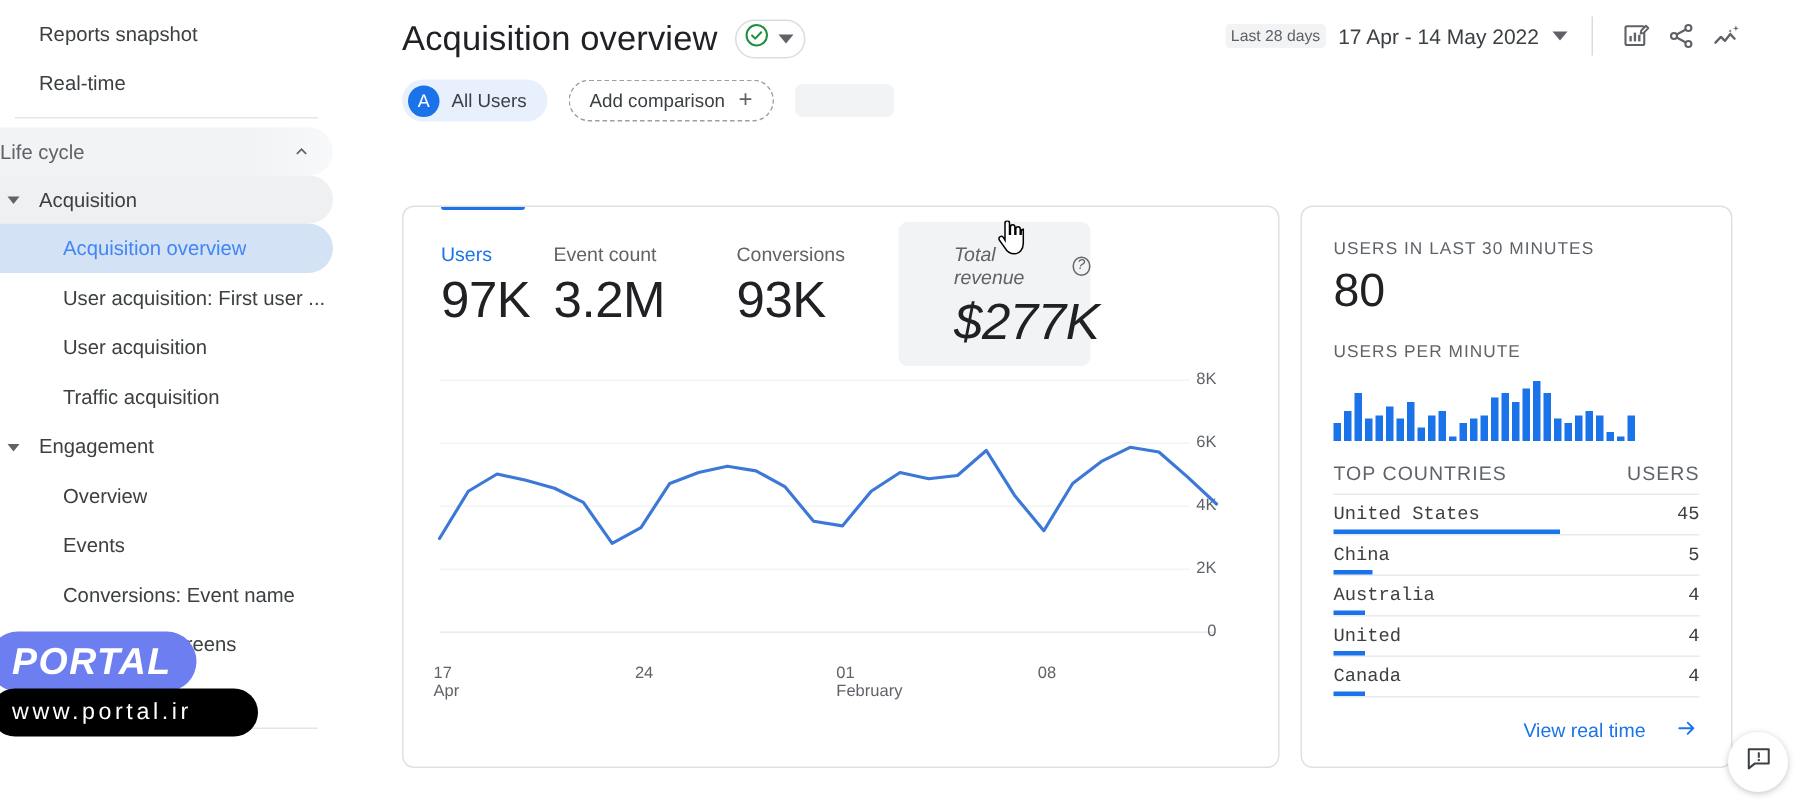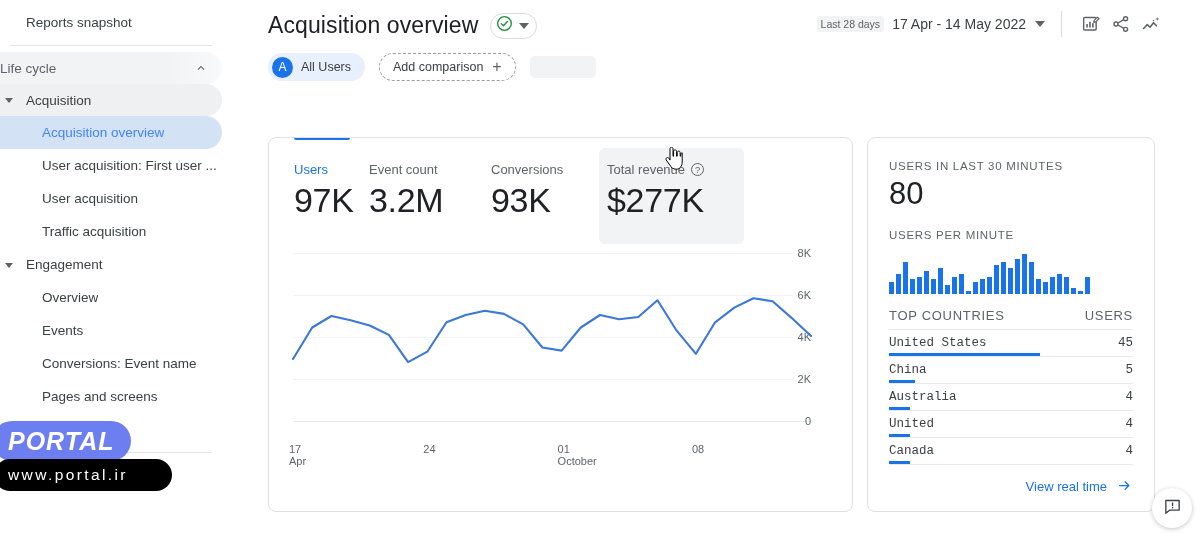--- a/index.html
+++ b/index.html
@@ -356,21 +356,21 @@
   .tbl-row .bar {
     position: absolute;
     left: 0; bottom: 0;
     height: 2.5px;
     background: #1a73e8;
   }
   .view-rt {
     display: flex;
     align-items: center;
     justify-content: flex-end;
-    gap: 9px;
+    gap: 19px;
     font-size: 13px;
     color: #1a73e8;
     padding: 13px 0 0 0;
     cursor: pointer;
   }
 
   
   .fab {
     position: absolute;
     right: 8px; bottom: 6px;
@@ -427,20 +427,23 @@
 </style>
 </head>
 <body>
 
 <div id="app">
 
   <nav id="sidebar">
     <div class="nav-top">
       <div class="nav-row lvl1">
         <span class="nav-label">Reports snapshot</span>
+      </div>
+      <div class="nav-row lvl1">
+        <span class="nav-label">Real-time</span>
       </div>
     </div>
 
     <div class="nav-divider"></div>
 
     <div class="nav-row section">
       <span class="nav-label">Life cycle</span>
       <span class="chev-up">
         <svg width="14" height="14" viewBox="0 0 24 24">
             <path d="M7.4 15.4 12 10.8l4.6 4.6 1.4-1.4-6-6-6 6z" fill="#5f6368"></path>
@@ -565,21 +568,21 @@
               <span>Event count</span>
             </div>
             <div class="m-val">3.2M</div>
           </div>
           <div class="metric" style="position: absolute; left: 222px; top: 0px; width: 100px; height: 96px; padding-left: 0px;">
             <div class="m-head">
               <span>Conversions</span>
             </div>
             <div class="m-val">93K</div>
           </div>
-          <div class="metric hover" style="position: absolute; left: 330px; top: 0px; width: 145px; height: 96px; padding-left: 8px;">
+          <div class="metric hover" style="position: absolute; left: 330px; top: 0px; width: 128px; height: 96px; padding-left: 37px; font-style: italic;">
             <div class="m-head">
               <span>Total revenue</span>
               <span class="help-i">?</span>
             </div>
             <div class="m-val">$277K</div>
           </div>
         </div>
 
       <div class="chart-wrap">
         <div id="gridlines">
@@ -595,21 +598,21 @@
             <div class="ylabel" style="top: 94px; right: 43px;">4K</div>
             <div class="ylabel" style="top: 52px; right: 43px;">6K</div>
             <div class="ylabel" style="top: 10px; right: 43px;">8K</div>
           </div>
         <svg id="lineSvg" width="585" height="265" viewBox="0 0 585 265" style="position:absolute;left:0;top:0;">
           <polyline id="linePath" fill="none" stroke="#3c78d8" stroke-width="2.1" stroke-linejoin="round" stroke-linecap="round" points="24.0,116.0 43.2,84.5 62.4,73.0 81.6,77.2 100.7,82.5 119.9,91.9 139.1,119.2 158.3,108.7 177.5,79.3 196.7,72.0 215.9,67.8 235.0,70.9 254.2,81.4 273.4,104.5 292.6,107.6 311.8,84.5 331.0,72.0 350.1,76.2 369.3,74.0 388.5,57.3 407.7,87.7 426.9,110.8 446.1,79.3 465.3,64.6 484.4,55.2 503.6,58.3 522.8,75.1 542.0,93.0"></polyline>
         </svg>
         <div id="xticks">
             <div class="xtick" style="left: 20px; top: 200px;"><span>17</span><span class="sub">Apr</span></div>
             <div class="xtick" style="left: 154.296px; top: 200px;"><span>24</span></div>
-            <div class="xtick" style="left: 288.593px; top: 200px;"><span>01</span><span class="sub">October</span></div>
+            <div class="xtick" style="left: 288.593px; top: 200px;"><span>01</span><span class="sub">February</span></div>
             <div class="xtick" style="left: 422.889px; top: 200px;"><span>08</span></div>
           </div>
       </div>
     </div>
 
     <div class="card" id="rt-card">
       <div class="rt-pad">
         <div class="rt-cap">USERS IN LAST 30 MINUTES</div>
         <div class="rt-big">80</div>
         <div class="rt-cap">USERS PER MINUTE</div>

